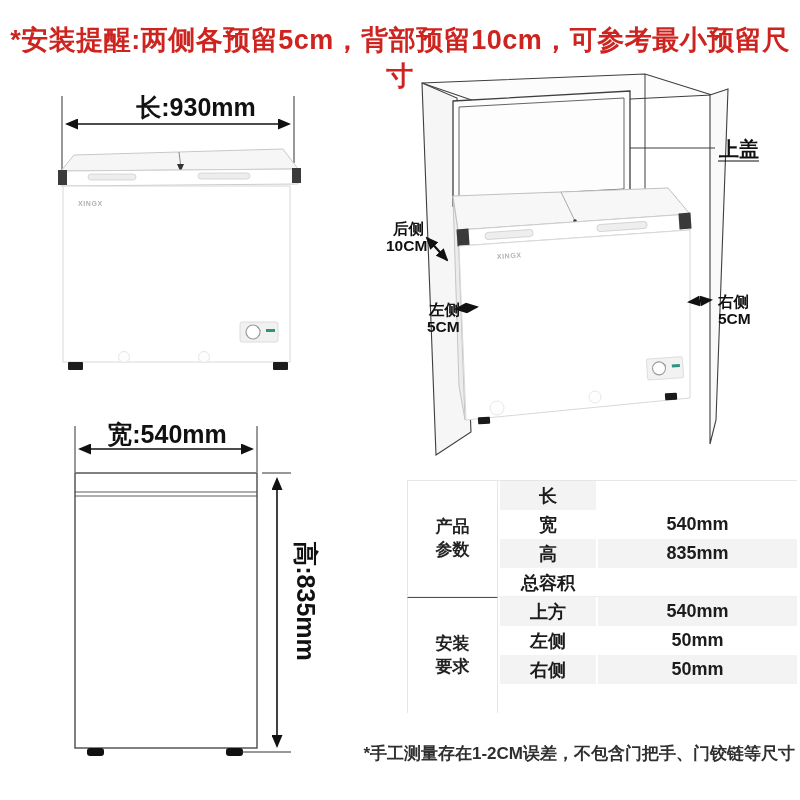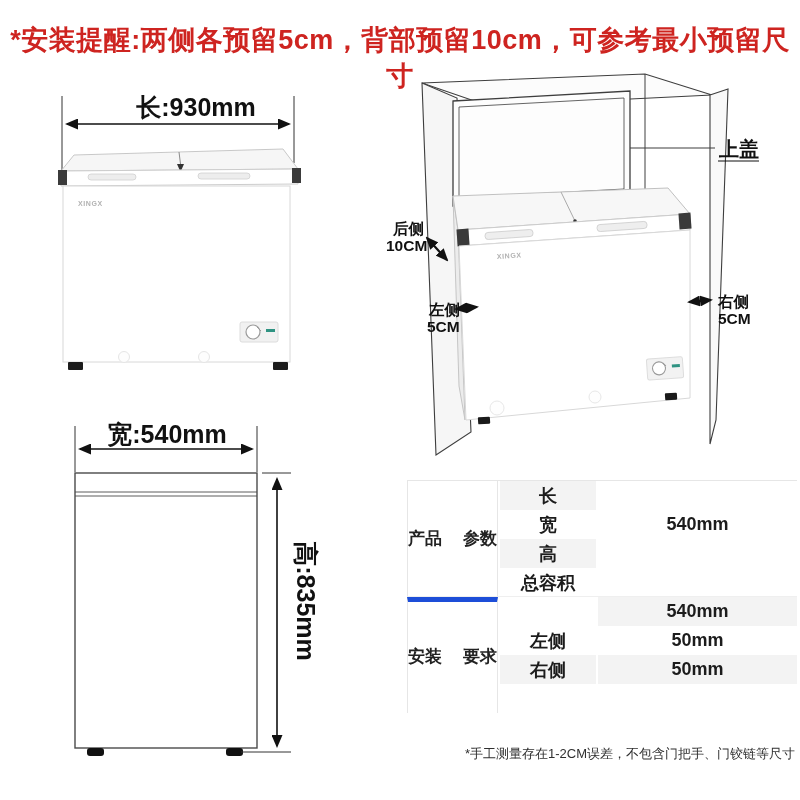--- a/index.html
+++ b/index.html
@@ -18,29 +18,29 @@
   .dim-label-sm{font-size:15.5px;font-weight:700;fill:#111;}
   .lid-label{font-size:20px;font-weight:700;fill:#111;}
   .brand-text{font-size:7px;font-weight:600;fill:#b2b2b2;letter-spacing:0.6px;}
   
   .spec-table{position:absolute;left:407px;top:480px;width:390px;
               display:grid;grid-template-columns:91px 96px 199px;column-gap:2px;
               grid-auto-rows:29px;border-top:1px solid #e6e6e6;}
   .spec-table .cell{display:flex;align-items:center;justify-content:center;
                     font-size:18px;font-weight:600;color:#1c1c1c;}
   .spec-table .cell.shade{background:#f3f3f3;}
-  .spec-table .group{grid-column:1;display:flex;flex-direction:row;align-items:center;
-                     justify-content:space-between;font-size:17px;font-weight:600;color:#222;
+  .spec-table .group{grid-column:1;display:flex;flex-direction:column;align-items:center;
+                     justify-content:center;font-size:17px;font-weight:600;color:#222;
                      line-height:1.35;border-left:1px solid #e6e6e6;border-right:1px solid #e6e6e6;}
   .spec-table .group.g1{grid-row:1/5;}
-  .spec-table .group.g2{grid-row:5/9;border-top:5px solid #1d4ed8;}
+  .spec-table .group.g2{grid-row:5/9;border-top:1px solid #1d4ed8;}
   .group-divider{position:absolute;left:407px;top:596px;width:390px;height:1px;background:#efefef;}
   
   .footnote{position:absolute;right:5px;top:741px;text-align:right;
-            font-size:13px;font-weight:400;color:#2f2f2f;line-height:26px;}
+            font-size:17px;font-weight:700;color:#2f2f2f;line-height:26px;}
 </style>
 </head>
 <body>
 
 <div class="canvas">
 
   <div class="header-notice">*安装提醒:两侧各预留5cm，背部预留10cm，可参考最小预留尺寸</div>
 
   <svg id="front-svg" class="svg-abs" width="300" height="300" viewBox="0 0 300 300">
     <defs>
@@ -163,21 +163,23 @@
     </div>
     <div class="group g2">
       <span>安装</span>
       <span>要求</span>
     </div>
 
     <div class="cell shade" style="grid-row:1;grid-column:2">长</div>
     <div class="cell" style="grid-row:2;grid-column:2">宽</div>
     <div class="cell" style="grid-row:2;grid-column:3">540mm</div>
     <div class="cell shade" style="grid-row:3;grid-column:2">高</div>
+    <div class="cell shade" style="grid-row:3;grid-column:3">835mm</div>
     <div class="cell" style="grid-row:4;grid-column:2">总容积</div>
+    <div class="cell shade" style="grid-row:5;grid-column:2">上方</div>
     <div class="cell shade" style="grid-row:5;grid-column:3">540mm</div>
     <div class="cell" style="grid-row:6;grid-column:2">左侧</div>
     <div class="cell" style="grid-row:6;grid-column:3">50mm</div>
     <div class="cell shade" style="grid-row:7;grid-column:2">右侧</div>
     <div class="cell shade" style="grid-row:7;grid-column:3">50mm</div>
   </div>
   <div class="group-divider"></div>
 
   <div class="footnote">
     <div>*手工测量存在1-2CM误差，不包含门把手、门铰链等尺寸</div>

